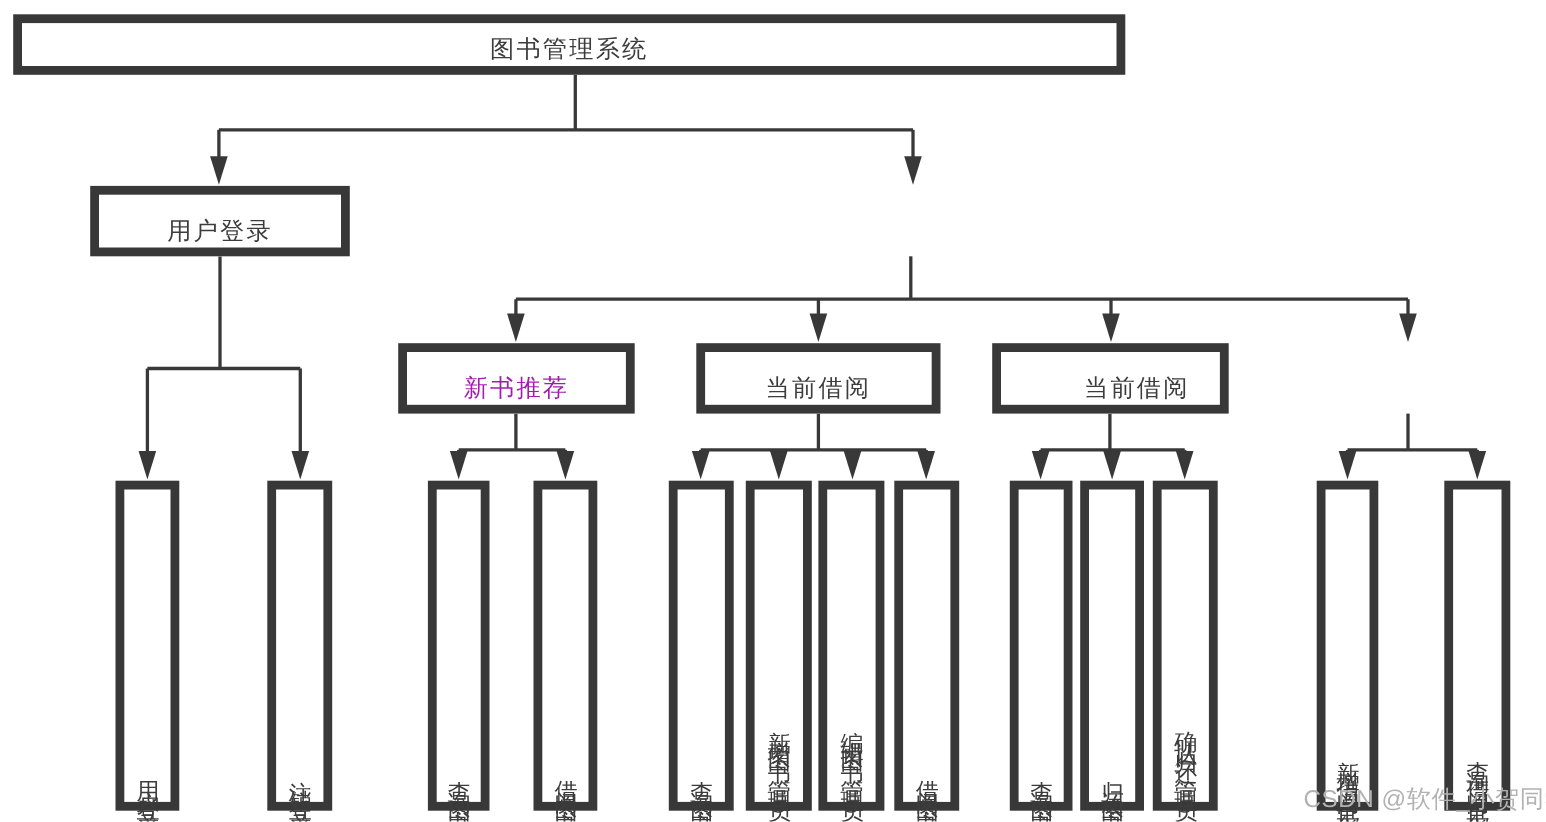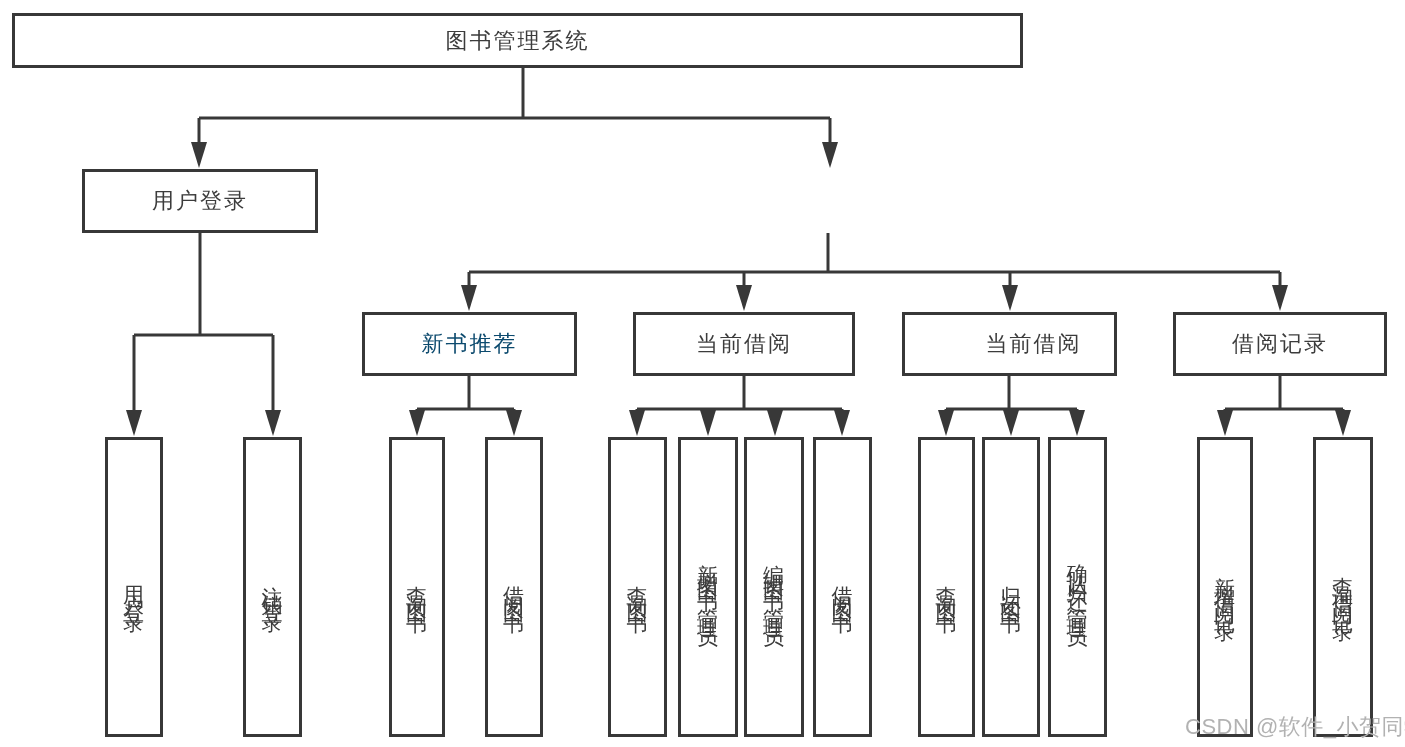--- a/index.html
+++ b/index.html
@@ -14,23 +14,23 @@
   .connectors {
     position: absolute;
     left: 0; top: 0;
     z-index: 1;
   }
   .nodes-layer { position: absolute; left: 0; top: 0; width: 100%; height: 100%; z-index: 2; }
   .node {
     position: absolute;
     box-sizing: border-box;
     background: #ffffff;
-    border: 3px solid #c4b5fd;
+    border: 8px solid #c4b5fd;
     display: flex;
-    align-items: center;
+    align-items: flex-end;
     justify-content: center;
     color: #3c3c3c;
   }
   .node.h { font-size: 22px; letter-spacing: 2px; }
   .node.h .lbl { white-space: nowrap; }
   .node.v { font-size: 21px; }
   .node.v .lbl {
     writing-mode: vertical-rl;
     text-orientation: mixed;
     letter-spacing: 9px;
@@ -103,31 +103,28 @@
       <line x1="1343" y1="409" x2="1343" y2="416" stroke="#383838" stroke-width="3"></line>
       <polygon points="1335,410 1351,410 1343,436" fill="#383838"></polygon>
     </svg>
   <div id="nodes" class="nodes-layer">
       <div class="node h" style="left: 12px; top: 13px; width: 1011px; height: 55px; border-color: rgb(56, 56, 56); background: rgb(255, 255, 255); color: rgb(60, 60, 60);">
         <span class="lbl">图书管理系统</span>
       </div>
       <div class="node h" style="left: 82px; top: 169px; width: 236px; height: 64px; border-color: rgb(56, 56, 56); background: rgb(255, 255, 255); color: rgb(60, 60, 60);">
         <span class="lbl">用户登录</span>
       </div>
-      <div class="node h" style="left: 362px; top: 312px; width: 215px; height: 64px; border-color: rgb(56, 56, 56); background: rgb(255, 255, 255); color: #0c4a6e;">
+      <div class="node h" style="left: 362px; top: 312px; width: 215px; height: 64px; border-color: rgb(56, 56, 56); background: rgb(255, 255, 255); color: #a21caf;">
         <span class="lbl">新书推荐</span>
       </div>
       <div class="node h" style="left: 633px; top: 312px; width: 222px; height: 64px; border-color: rgb(56, 56, 56); background: rgb(255, 255, 255); color: rgb(60, 60, 60);">
         <span class="lbl">当前借阅</span>
       </div>
       <div class="node h" style="left: 902px; top: 312px; width: 215px; height: 64px; border-color: rgb(56, 56, 56); background: rgb(255, 255, 255); color: rgb(60, 60, 60); padding-left: 48px;">
         <span class="lbl">当前借阅</span>
-      </div>
-      <div class="node h" style="left: 1173px; top: 312px; width: 214px; height: 64px; border-color: rgb(56, 56, 56); background: rgb(255, 255, 255); color: rgb(60, 60, 60);">
-        <span class="lbl">借阅记录</span>
       </div>
       <div class="node v" style="left: 105px; top: 437px; width: 58px; height: 300px; border-color: rgb(56, 56, 56); background: rgb(255, 255, 255); color: rgb(60, 60, 60);">
         <span class="lbl">用户登录</span>
       </div>
       <div class="node v" style="left: 243px; top: 437px; width: 59px; height: 300px; border-color: rgb(56, 56, 56); background: rgb(255, 255, 255); color: rgb(60, 60, 60);">
         <span class="lbl">注销登录</span>
       </div>
       <div class="node v" style="left: 389px; top: 437px; width: 56px; height: 300px; border-color: rgb(56, 56, 56); background: rgb(255, 255, 255); color: rgb(60, 60, 60);">
         <span class="lbl">查询图书</span>
       </div>

